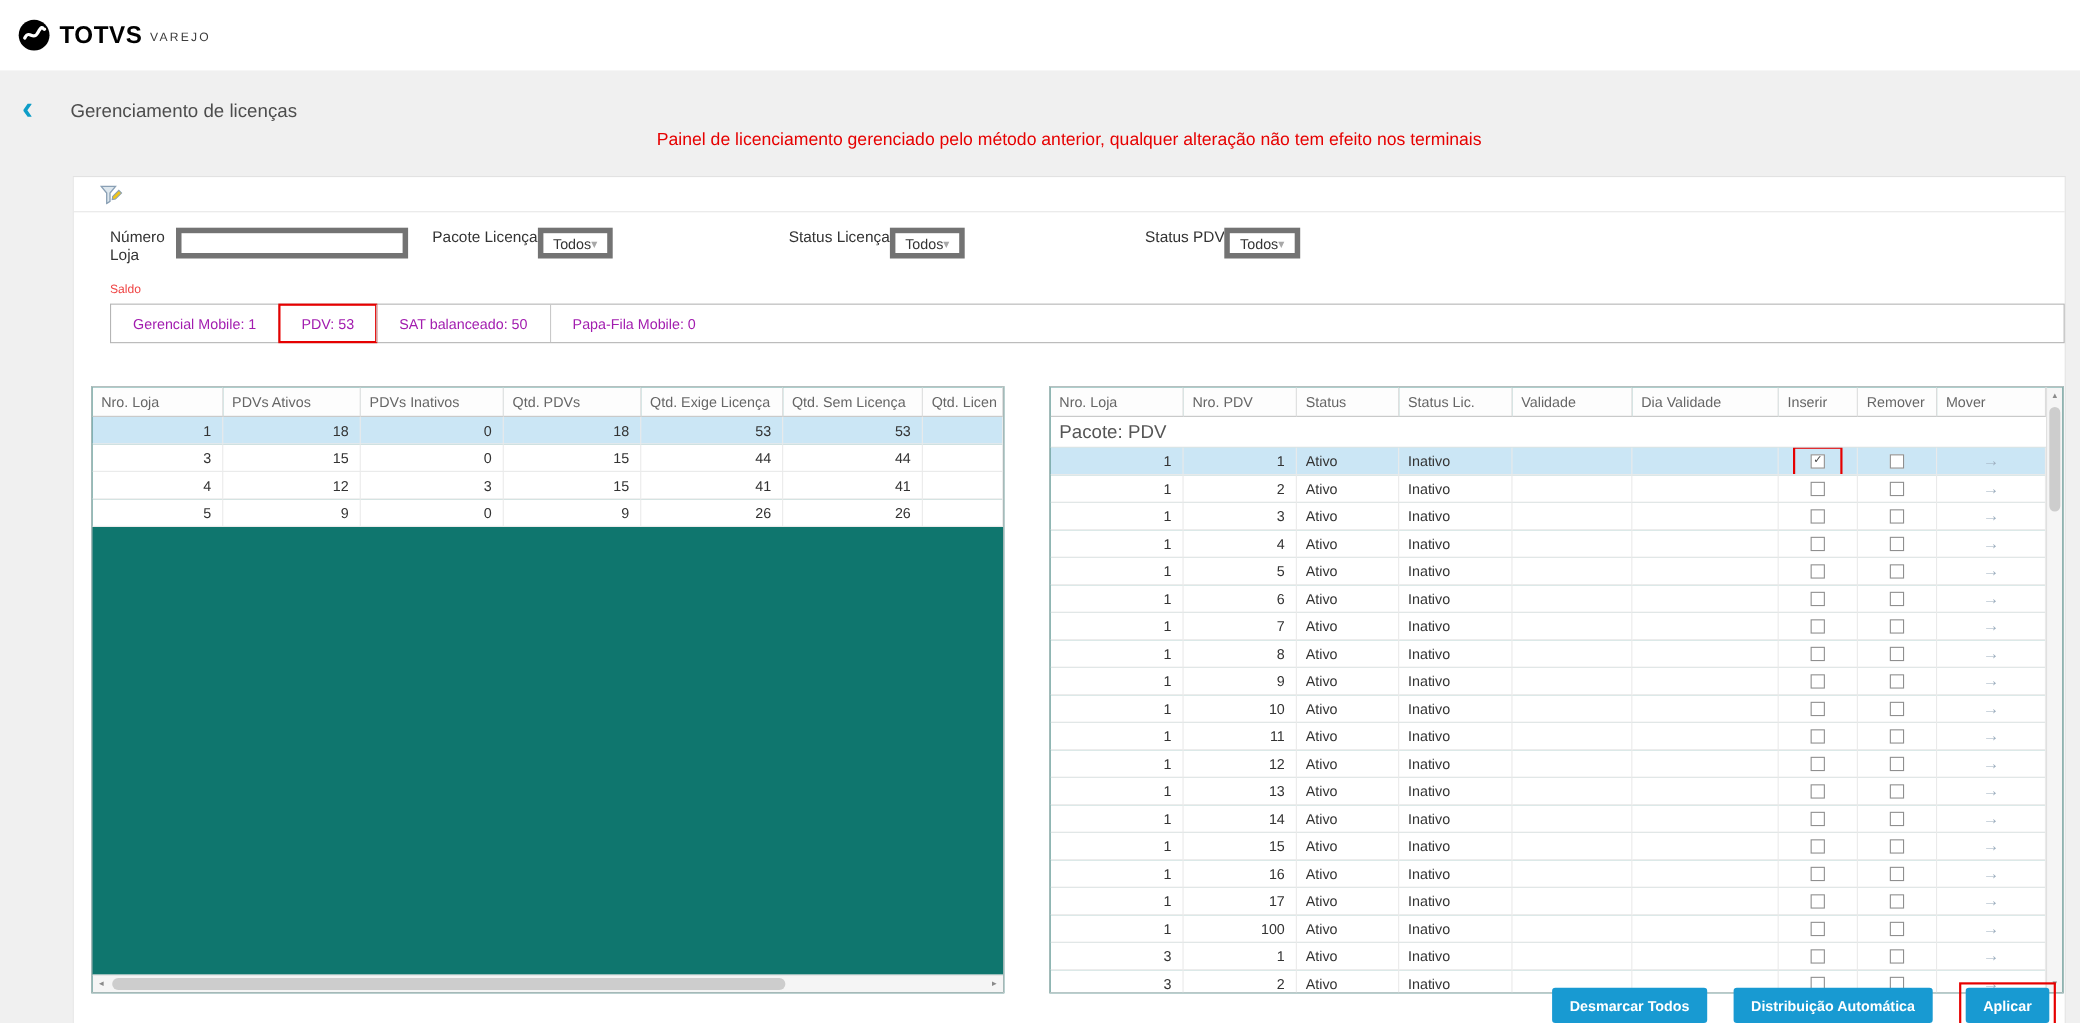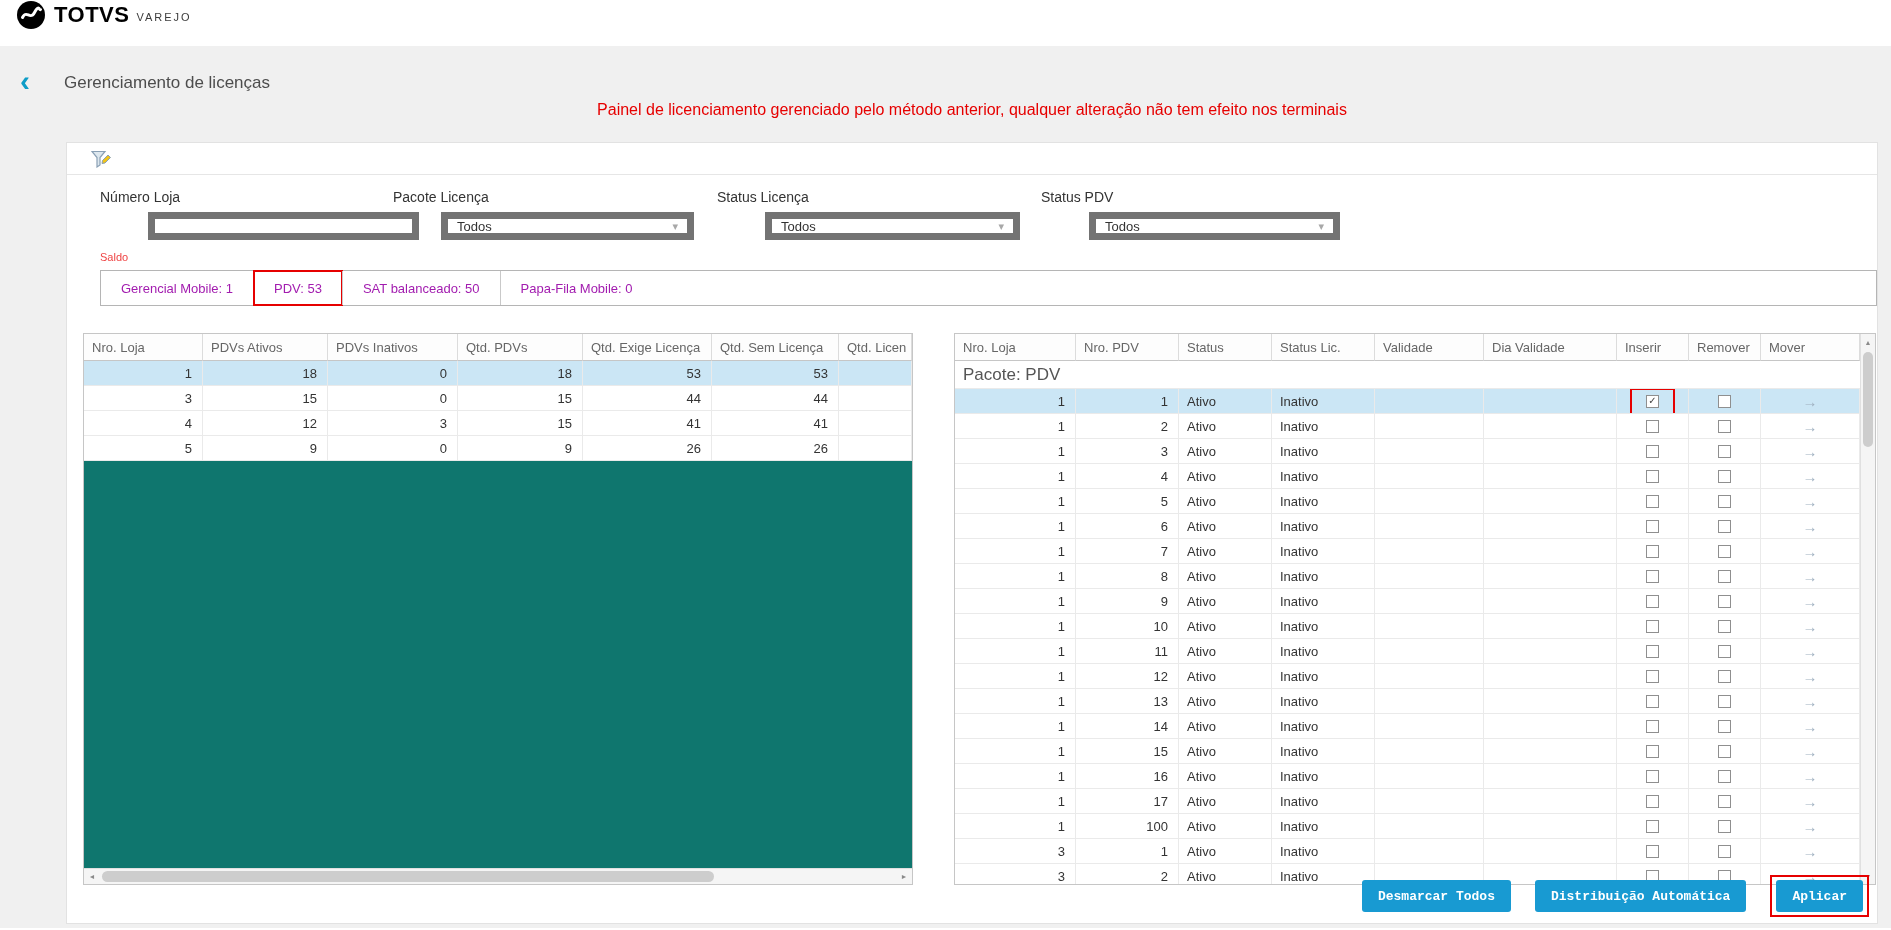--- a/index.html
+++ b/index.html
@@ -4,46 +4,46 @@
 <style>
   * { box-sizing: border-box; }
   html, body { margin:0; padding:0; }
   body {
     width:1891px; height:930px; overflow:hidden;
     font-family:"Liberation Sans", sans-serif;
     background:#fff; color:#333;
   }
 
   
-  .topbar { height:46px; background:#fff; display:flex; align-items:flex-start; padding-left:16px; }
+  .topbar { height:64px; background:#fff; display:flex; align-items:center; padding-left:16px; }
   .brand { display:flex; align-items:center; }
   .logo { display:flex; align-items:center; margin-right:8px; }
   .brand-name { font-size:22px; font-weight:bold; color:#000; letter-spacing:0.5px; }
   .brand-sub { font-size:11px; color:#3c3c3c; letter-spacing:2px; margin-left:7px; margin-top:3px; }
 
   
   .page { position:relative; height:882px; background:#f0f0f0; }
   .back-btn { position:absolute; left:20px; top:20px; color:#0e9dc7; font-size:30px; font-weight:bold; line-height:1; cursor:pointer; }
   .page-title { position:absolute; left:64px; top:27px; margin:0; font-size:17px; font-weight:normal; color:#4d4d4d; }
   .warning { position:absolute; top:55px; left:66px; width:1812px; text-align:center; color:#e60000; font-size:16px; }
 
   
   .panel { position:absolute; left:66px; top:96px; width:1812px; height:782px; background:#fff; border:1px solid #e2e2e2; }
   .toolbar { height:32px; border-bottom:1px solid #e6e6e6; display:flex; align-items:center; padding-left:24px; }
   .tool-icon { display:flex; align-items:center; cursor:pointer; }
 
   
   .filters { display:flex; margin:14px 0 0 33px; }
-  .filter-group { display:flex; flex-direction:column; }
+  .filter-group { display:flex; }
   .fg-1 { width:271px; margin-right:22px; }
   .fg-2 { width:301px; margin-right:23px; }
   .fg-3 { width:303px; margin-right:21px; }
   .fg-4 { width:299px; }
   .filter-label { font-size:14px; color:#333; margin-bottom:7px; }
-  .text-input, .select { height:28px; border:7px solid #737373; background:#fff; font-size:13px; color:#333;margin-left:48px; }
+  .text-input, .select { height:28px; border:5px solid #737373; background:#fff; font-size:13px; color:#333; }
   .text-input { width:100%; padding:0 8px; outline:none; font-family:inherit; }
   .select { display:flex; align-items:center; justify-content:space-between; padding:0 9px; cursor:pointer; }
   .chev { color:#a8a8a8; font-size:11px; }
 
   
   .saldo-label { margin:11px 0 7px 33px; font-size:11px; color:#ef4444; }
   .saldo-box { margin:0 0 0 33px; height:36px; border:1px solid #b5b5b5; background:#fff; display:flex; align-items:stretch; }
   .saldo-item { display:flex; align-items:center; padding:0 20px; font-size:13px; color:#a21caf; cursor:pointer; white-space:nowrap; }
   .saldo-item.annotated { outline:2px solid #e60000; outline-offset:-1px; }
   .saldo-sep { width:1px; background:#c9c9c9; }
@@ -82,21 +82,21 @@
   .hthumb { position:absolute; left:18px; top:2px; height:11px; width:612px; background:#cdcdcd; border-radius:6px; }
 
   .vscroll { position:absolute; top:0; right:0; bottom:0; width:15px; background:#f5f5f5; border-left:1px solid #e0e0e0; cursor:pointer; }
   .vscroll .arrow { position:absolute; left:0; width:100%; height:16px; display:flex; align-items:center; justify-content:center; font-size:7px; color:#8a8a8a; }
   .vscroll .arrow.up { top:0; }  .vscroll .arrow.down { bottom:0; }
   .vthumb { position:absolute; left:2px; right:2px; top:18px; height:95px; background:#cdcdcd; border-radius:5px; }
 
   
   .actions { position:absolute; right:8px; bottom:6px; display:flex; align-items:center; gap:24px; }
   .btn { height:32px; padding:0 16px; border:none; border-radius:3px; background:#189ad2; color:#fff;
-         font-size:13px; font-weight:bold; font-family:Liberation Mono, monospace; cursor:pointer; white-space:nowrap; }
+         font-size:13px; font-weight:bold; font-family:Liberation Sans, sans-serif; cursor:pointer; white-space:nowrap; }
   .aplicar-anno { border:2px solid #e60000; padding:3px 4px; display:flex; }
 </style>
 </head>
 <body>
 
 <header class="topbar">
   <div class="brand">
     <span class="logo">
       <svg width="30" height="30" viewBox="0 0 30 30">
         <circle cx="15" cy="15" r="14" fill="#000"></circle>

